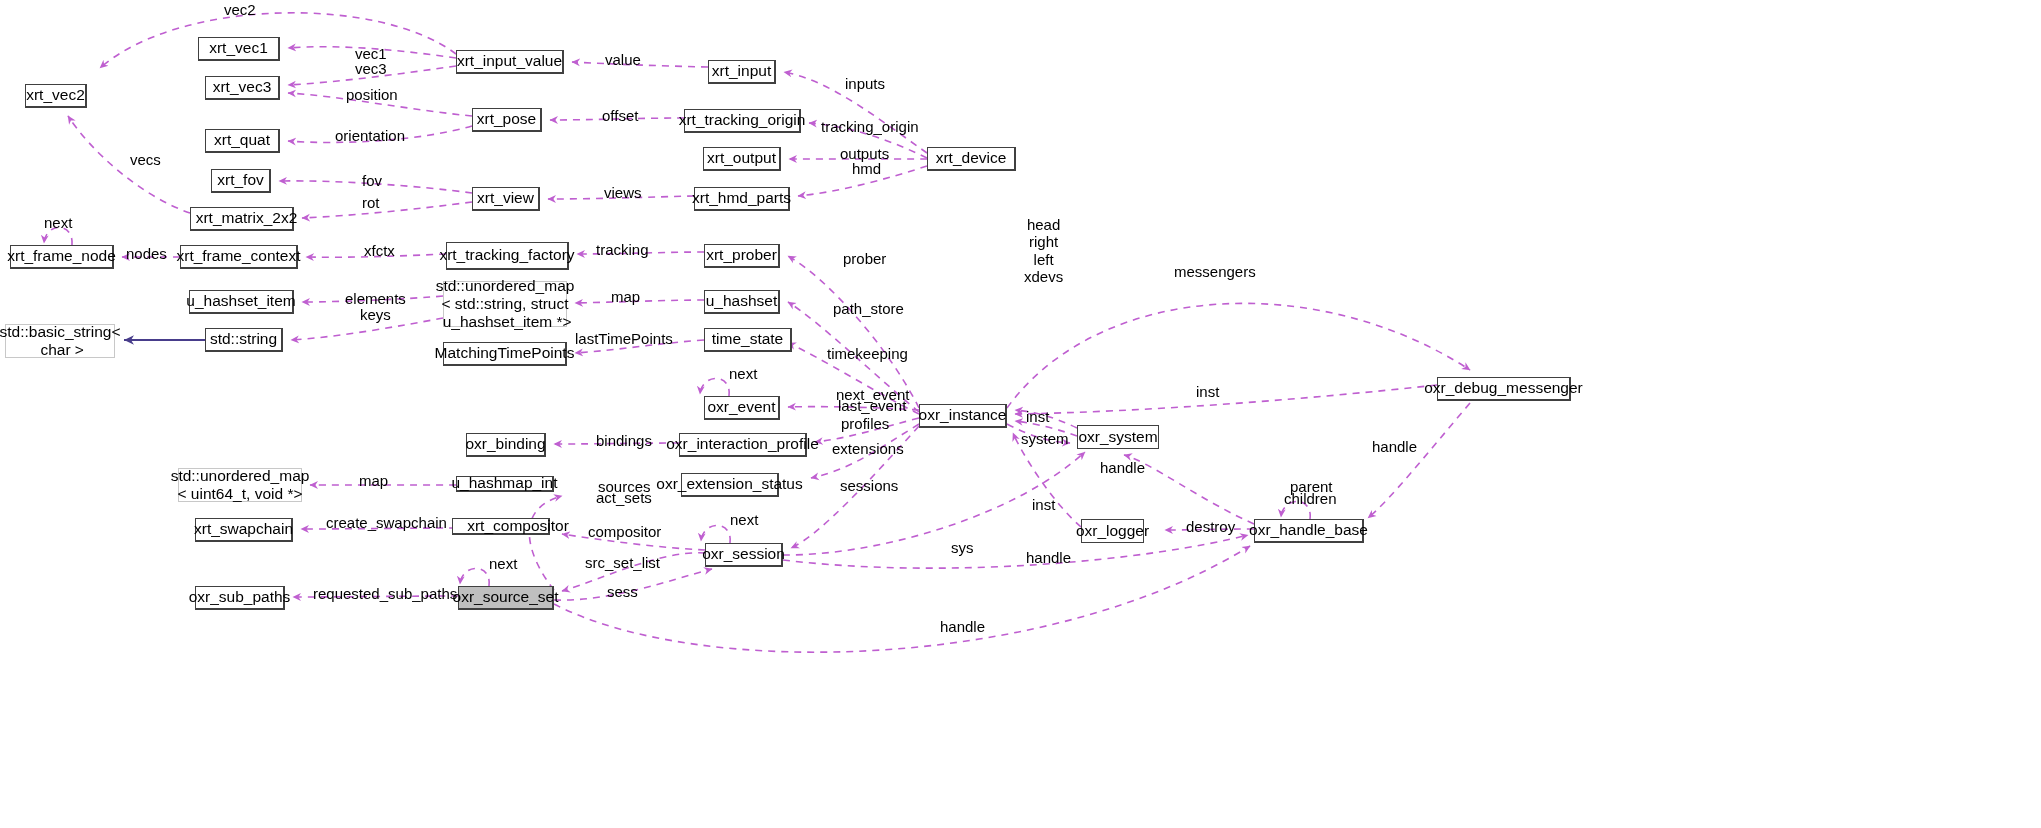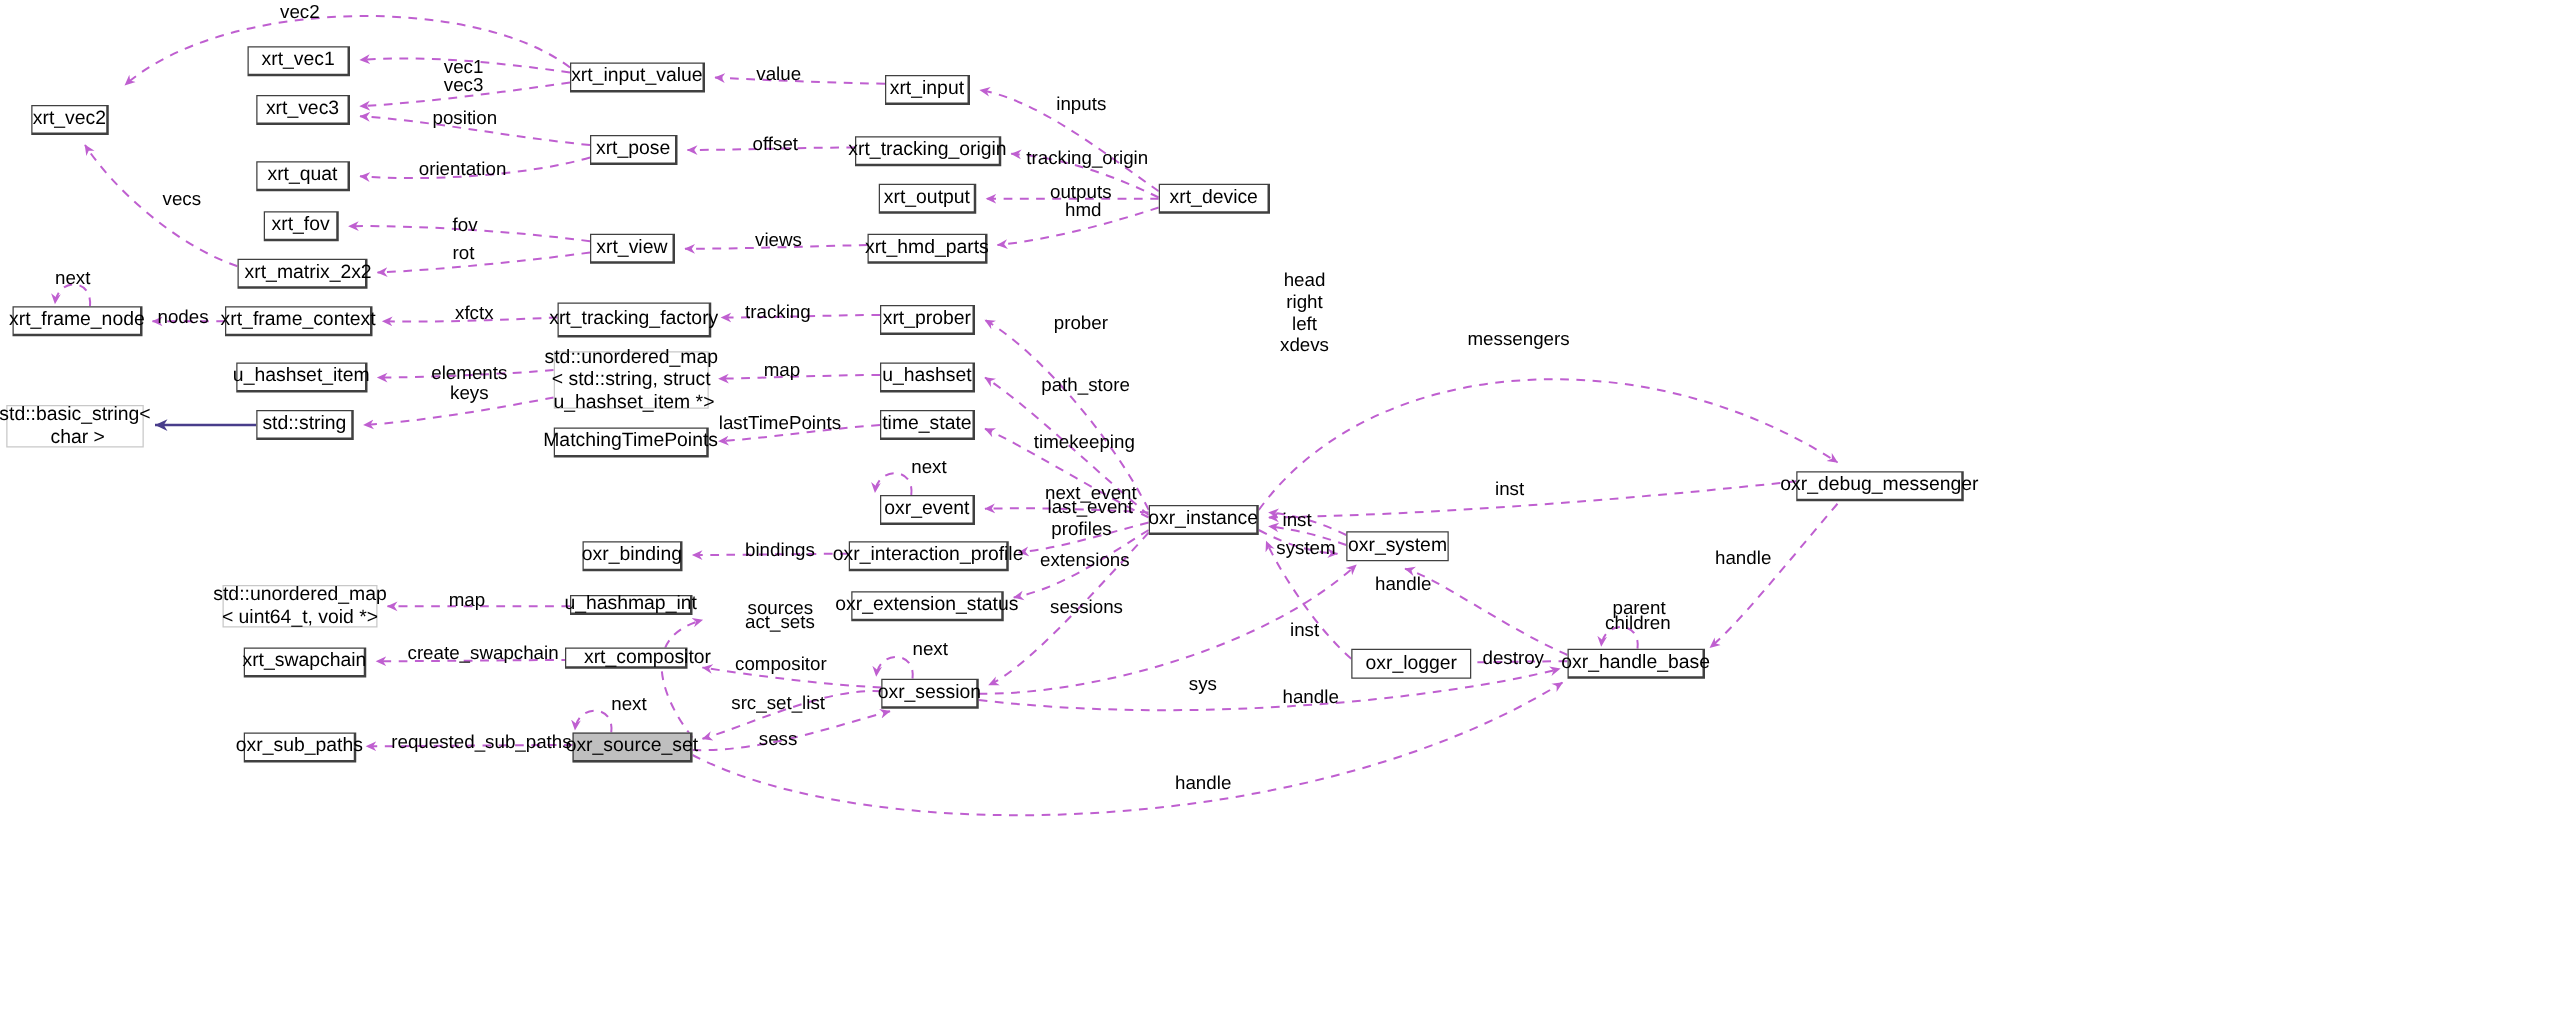--- a/index.html
+++ b/index.html
@@ -221,29 +221,29 @@
   <div class="node" style="left:195px;top:518px;width:98px;height:24px;">xrt_swapchain</div>
   <div class="node" style="left:452px;top:518px;width:98px;height:17px;padding-left:40px;">xrt_compositor</div>
   <div class="node" style="left:195px;top:586px;width:90px;height:24px;">oxr_sub_paths</div>
   <div class="node highlight" style="left:458px;top:586px;width:96px;height:24px;">oxr_source_set</div>
   <div class="node" style="left:708px;top:60px;width:68px;height:24px;">xrt_input</div>
   <div class="node" style="left:684px;top:109px;width:117px;height:24px;">xrt_tracking_origin</div>
   <div class="node" style="left:703px;top:147px;width:78px;height:24px;">xrt_output</div>
   <div class="node" style="left:694px;top:187px;width:96px;height:24px;">xrt_hmd_parts</div>
   <div class="node" style="left:704px;top:244px;width:76px;height:24px;">xrt_prober</div>
   <div class="node" style="left:704px;top:290px;width:76px;height:24px;">u_hashset</div>
-  <div class="node" style="left:704px;top:328px;width:76px;height:24px;">time_state</div>
+  <div class="node" style="left:704px;top:328px;width:88px;height:24px;">time_state</div>
   <div class="node" style="left:704px;top:396px;width:76px;height:24px;">oxr_event</div>
   <div class="node" style="left:679px;top:433px;width:128px;height:24px;">oxr_interaction_profile</div>
-  <div class="node" style="left:681px;top:473px;width:122px;height:24px;">oxr_extension_status</div>
+  <div class="node" style="left:681px;top:473px;width:98px;height:24px;">oxr_extension_status</div>
   <div class="node" style="left:705px;top:543px;width:78px;height:24px;">oxr_session</div>
   <div class="node" style="left:927px;top:147px;width:89px;height:24px;">xrt_device</div>
   <div class="node" style="left:919px;top:404px;width:88px;height:24px;">oxr_instance</div>
   <div class="node thin" style="left:1077px;top:425px;width:82px;height:24px;">oxr_system</div>
-  <div class="node thin" style="left:1081px;top:519px;width:96px;height:24px;">oxr_logger</div>
+  <div class="node thin" style="left:1081px;top:519px;width:63px;height:24px;">oxr_logger</div>
   <div class="node" style="left:1254px;top:519px;width:110px;height:24px;">oxr_handle_base</div>
   <div class="node" style="left:1437px;top:377px;width:134px;height:24px;">oxr_debug_messenger</div>
 
   <div class="edge-label" style="left:224px;top:1px;">vec2</div>
   <div class="edge-label" style="left:355px;top:45px;">vec1</div>
   <div class="edge-label" style="left:355px;top:60px;">vec3</div>
   <div class="edge-label" style="left:346px;top:86px;">position</div>
   <div class="edge-label" style="left:335px;top:127px;">orientation</div>
   <div class="edge-label" style="left:130px;top:151px;">vecs</div>
   <div class="edge-label" style="left:362px;top:172px;">fov</div>

